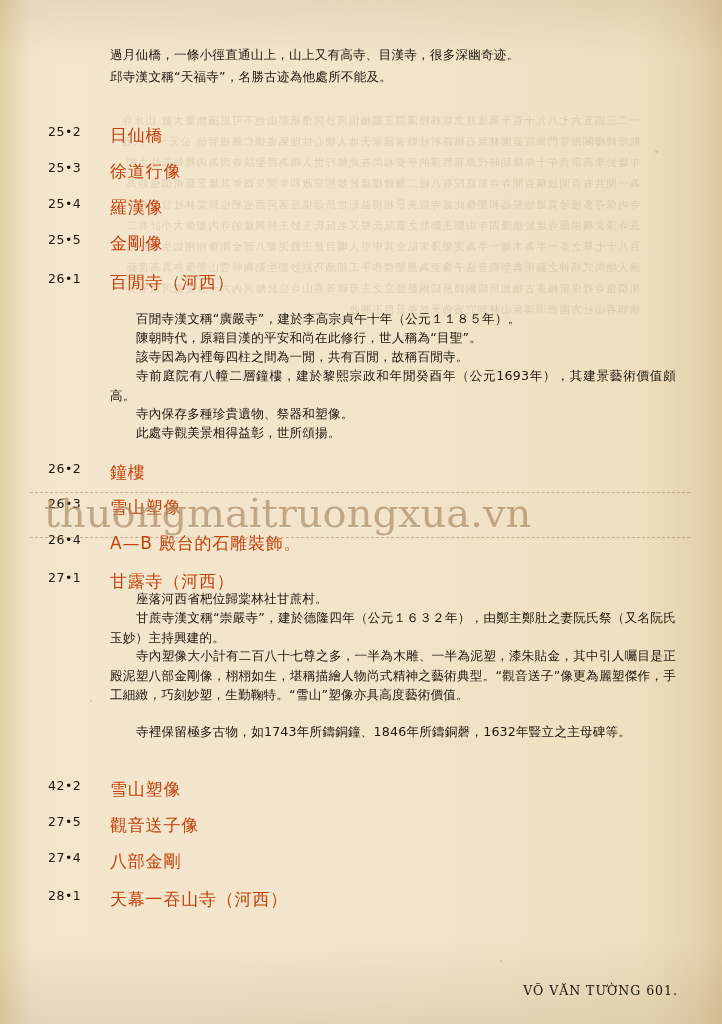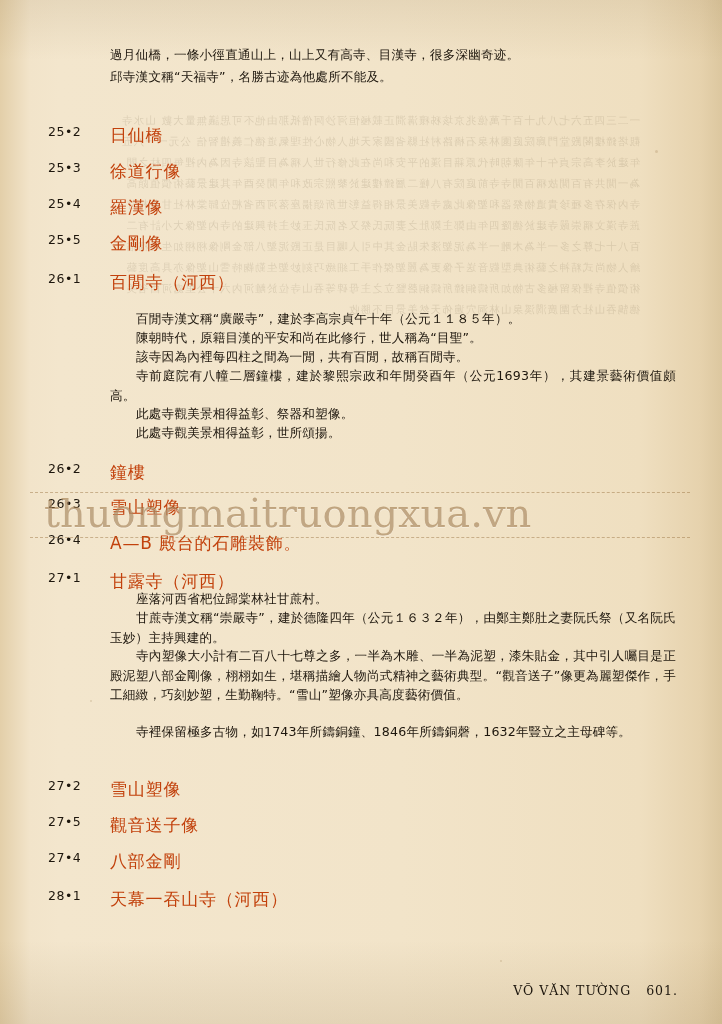--- a/index.html
+++ b/index.html
@@ -124,21 +124,21 @@
     position: absolute;
     right: 44px;
     bottom: 26px;
     font-family: "DejaVu Serif", serif;
     font-size: 12.5px;
     letter-spacing: 1px;
     color: #1d160d;
     white-space: nowrap;
   }
   .footer .author { }
-  .footer .pageno { margin-left: 10px; font-style: normal; }
+  .footer .pageno { font-style: normal; }
   
   .speck {
     position: absolute;
     background: rgba(120, 85, 35, 0.18);
     border-radius: 50%;
     pointer-events: none;
   }
 </style>
 </head>
 <body>
@@ -165,40 +165,40 @@
 
   <div class="num" style="top:232px">25•5</div>
   <div class="head" style="top:232px">金剛像</div>
 
   <div class="num" style="top:271px">26•1</div>
   <div class="head" style="top:271px">百閒寺（河西）</div>
   <div class="para indent" style="top:309px">百閒寺漢文稱“廣嚴寺”，建於李高宗貞午十年（公元１１８５年）。</div>
   <div class="para indent" style="top:328px">陳朝時代，原籍目漢的平安和尚在此修行，世人稱為“目聖”。</div>
   <div class="para indent" style="top:347px">該寺因為內裡每四柱之間為一閒，共有百閒，故稱百閒寺。</div>
   <div class="para indent" style="top:366px">寺前庭院有八幢二層鐘樓，建於黎熙宗政和年閒癸酉年（公元1693年），其建景藝術價值頗高。</div>
-  <div class="para indent" style="top:404px">此處寺觀美景相得益彰、祭器和塑像。</div>
+  <div class="para indent" style="top:404px">寺內保存多種珍貴遺物、祭器和塑像。</div>
   <div class="para indent" style="top:423px">此處寺觀美景相得益彰，世所頌揚。</div>
 
   <div class="num" style="top:461px">26•2</div>
   <div class="head" style="top:461px">鐘樓</div>
 
   <div class="num" style="top:496px">26•3</div>
   <div class="head" style="top:496px">雪山塑像</div>
 
   <div class="num" style="top:532px">26•4</div>
   <div class="head" style="top:532px">A—B  殿台的石雕裝飾。</div>
 
   <div class="num" style="top:570px">27•1</div>
   <div class="head" style="top:570px">甘露寺（河西）</div>
   <div class="para indent" style="top:589px">座落河西省杷位歸棠林社甘蔗村。</div>
   <div class="para indent" style="top:608px">甘蔗寺漢文稱“崇嚴寺”，建於德隆四年（公元１６３２年），由鄭主鄭肚之妻阮氏祭（又名阮氏玉妙）主持興建的。</div>
   <div class="para indent" style="top:646px">寺內塑像大小計有二百八十七尊之多，一半為木雕、一半為泥塑，漆朱貼金，其中引人囑目是正殿泥塑八部金剛像，栩栩如生，堪稱描繪人物尚式精神之藝術典型。“觀音送子”像更為麗塑傑作，手工細緻，巧刻妙塑，生勤鞠特。“雪山”塑像亦具高度藝術價值。</div>
   <div class="para indent" style="top:722px">寺裡保留極多古物，如1743年所鑄銅鐘、1846年所鑄銅磬，1632年豎立之主母碑等。</div>
 
-  <div class="num" style="top:778px">27•2</div>
+  <div class="num" style="top:778px">42•2</div>
   <div class="head" style="top:778px">雪山塑像</div>
 
   <div class="num" style="top:814px">27•5</div>
   <div class="head" style="top:814px">觀音送子像</div>
 
   <div class="num" style="top:850px">27•4</div>
   <div class="head" style="top:850px">八部金剛</div>
 
   <div class="num" style="top:888px">28•1</div>
   <div class="head" style="top:888px">天幕一吞山寺（河西）</div>

